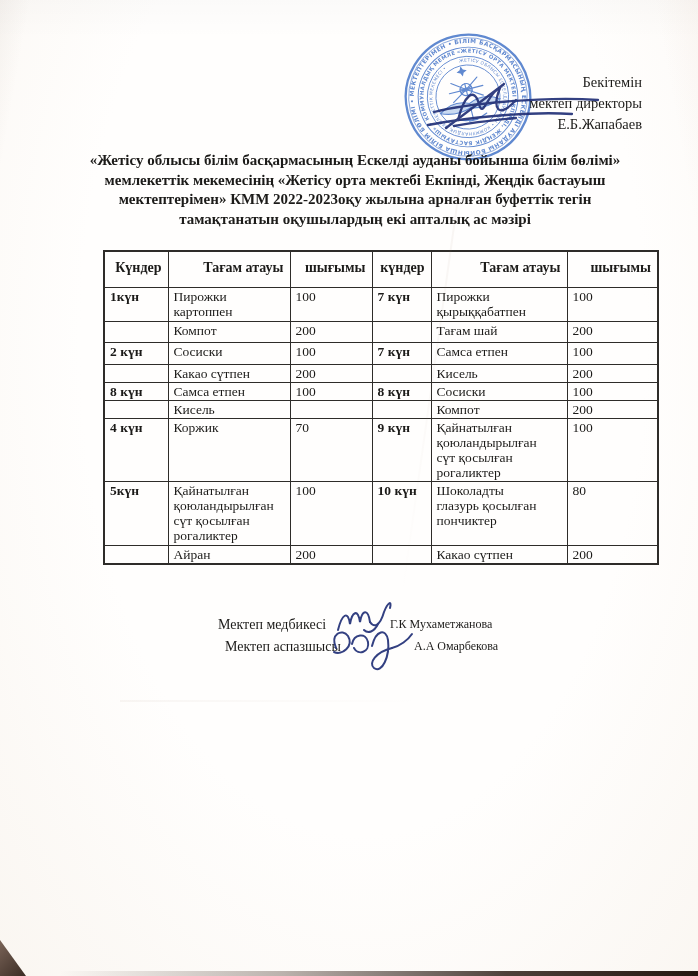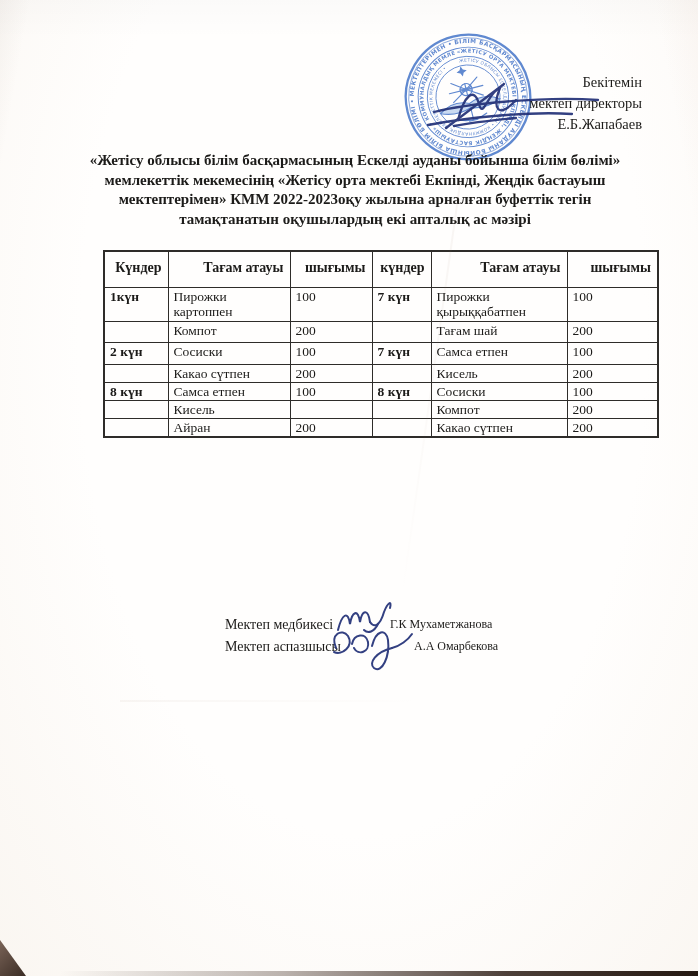--- a/index.html
+++ b/index.html
@@ -160,32 +160,56 @@
         <td>100</td>
       </tr>
       <tr style="height:15px">
         <td class="day"></td>
         <td>Кисель</td>
         <td></td>
         <td class="day"></td>
         <td>Компот</td>
         <td>200</td>
       </tr>
+      <tr style="height:60px">
+        <td class="day">4 күн</td>
+        <td>Коржик</td>
+        <td>70</td>
+        <td class="day">9 күн</td>
+        <td>Қайнатылған
+қоюландырылған
+сүт қосылған
+рогаликтер</td>
+        <td>100</td>
+      </tr>
+      <tr style="height:64px">
+        <td class="day">5күн</td>
+        <td>Қайнатылған
+қоюландырылған
+сүт қосылған
+рогаликтер</td>
+        <td>100</td>
+        <td class="day">10 күн</td>
+        <td>Шоколадты
+глазурь қосылған
+пончиктер</td>
+        <td>80</td>
+      </tr>
       <tr style="height:19px">
         <td class="day"></td>
         <td>Айран</td>
         <td>200</td>
         <td class="day"></td>
         <td>Какао сүтпен</td>
         <td>200</td>
       </tr>
     </tbody>
   </table>
 
-  <span class="footer-label" style="left:225px;top:617px;">Мектеп медбикесі</span>
+  <span class="footer-label" style="left:218px;top:617px;">Мектеп медбикесі</span>
   <span class="footer-name" style="left:390px;top:617px;">Г.К Мухаметжанова</span>
   <span class="footer-label" style="left:225px;top:639px;">Мектеп аспазшысы</span>
   <span class="footer-name" style="left:398px;top:639px;margin-left:16px;">А.А Омарбекова</span>
 
   <svg class="sig" style="left:330px;top:598px;" width="160" height="42" viewBox="0 0 160 42">
     <g stroke="#223077" stroke-width="2" fill="none" stroke-linecap="round" opacity="0.92">
       <path d="M8 32 C 12 16, 18 12, 20 26 C 22 14, 28 10, 30 24 C 32 12, 38 10, 40 24"></path>
       <path d="M40 24 C 44 30, 50 28, 54 14 C 58 4, 62 2, 60 10"></path>
       <path d="M48 26 C 44 34, 38 36, 34 32"></path>
     </g>

